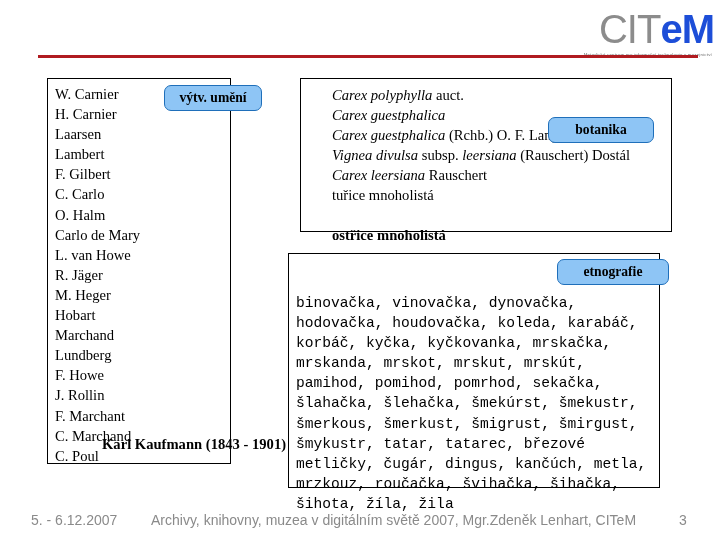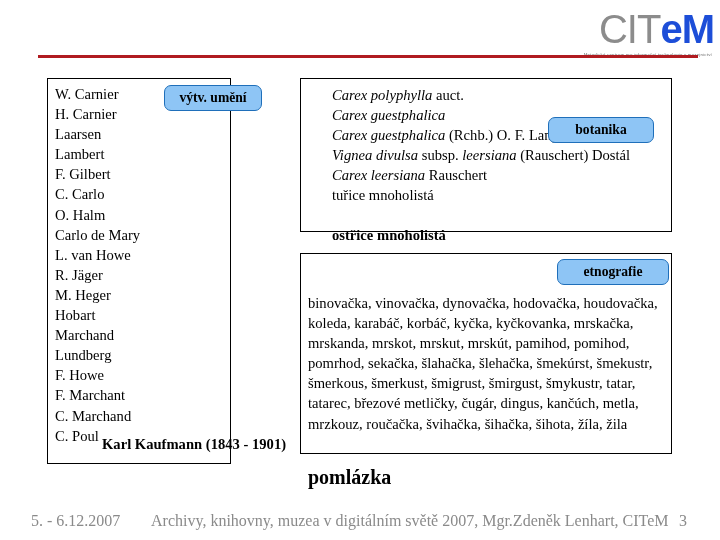--- a/index.html
+++ b/index.html
@@ -66,21 +66,21 @@
 
   
   .panel {
     position: absolute;
     border: 1px solid #000000;
     background: #ffffff;
     box-sizing: border-box;
   }
   #panel-left   { left: 47px;  top: 78px;  width: 184px; height: 386px; }
   #panel-botany { left: 300px; top: 78px;  width: 372px; height: 154px; padding-left: 24px; }
-  #panel-ethno  { left: 300px; top: 253px; width: 372px; height: 201px; }
+  #panel-ethno  { left: 288px; top: 253px; width: 372px; height: 235px; font-family: Liberation Mono, monospace; }
 
   .panel-body {
     padding: 6px 0 0 7px;
     font-size: 14.6px;
     line-height: 20.1px;
     color: #000000;
   }
   #panel-left .panel-body { padding-top: 5px; }
 
   .name-list { list-style: none; margin: 0; padding: 0; }
@@ -138,22 +138,22 @@
   }
 
   
   .footer {
     position: absolute;
     left: 0;
     top: 512px;
     width: 720px;
     height: 18px;
     color: #8a8a8a;
-    font-size: 16px;
-    font-family: Liberation Serif, serif;
+    font-size: 14px;
+    font-family: Liberation Sans, sans-serif;
     text-align: right;
   }
   #footer-date   { position: absolute; left: 31px;  top: 0; }
   #footer-center { position: absolute; left: 151px; top: 0; }
   #footer-page   { position: absolute; left: 679px; top: 0; }
 </style>
 </head>
 <body>
 
 <div id="slide">
@@ -175,20 +175,21 @@
           <li>C. Carlo</li>
           <li>O. Halm</li>
           <li>Carlo de Mary</li>
           <li>L. van Howe</li>
           <li>R. Jäger</li>
           <li>M. Heger</li>
           <li>Hobart</li>
           <li>Marchand</li>
           <li>Lundberg</li>
           <li>F. Howe</li>
+          <li>J. Rollin</li>
           <li>F. Marchant</li>
           <li>C. Marchand</li>
           <li>C. Poul</li>
         </ul>
     </div>
     <div class="footnote-bold" id="left-caption">Karl Kaufmann (1843 - 1901)</div>
   </div>
 
   <div class="badge" id="badge-art">výtv. umění</div>
 

